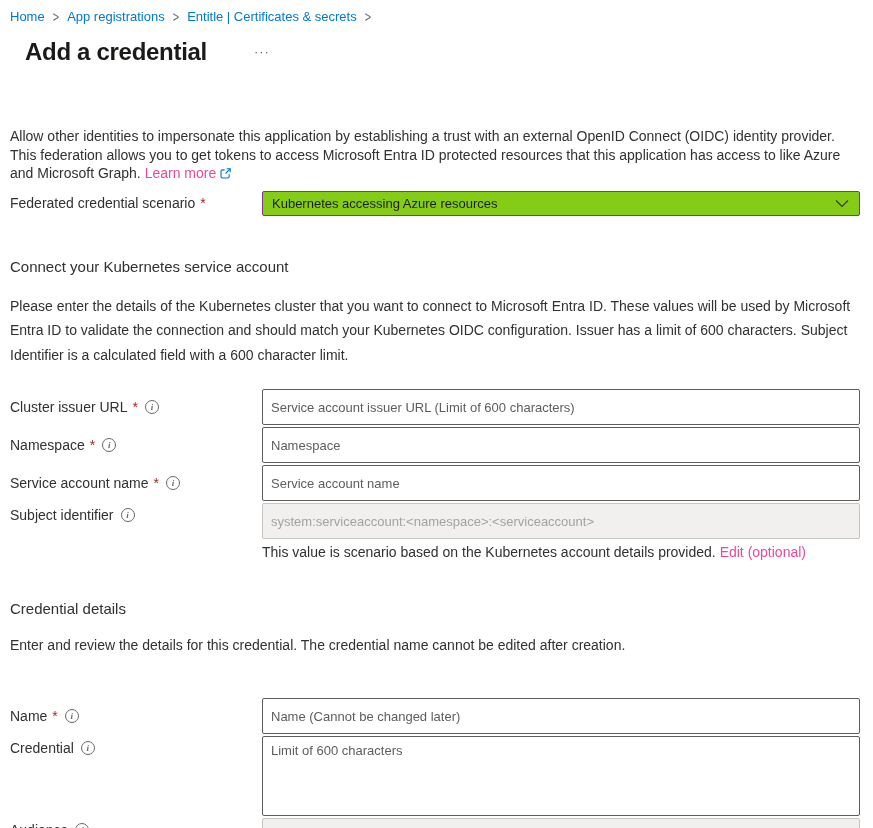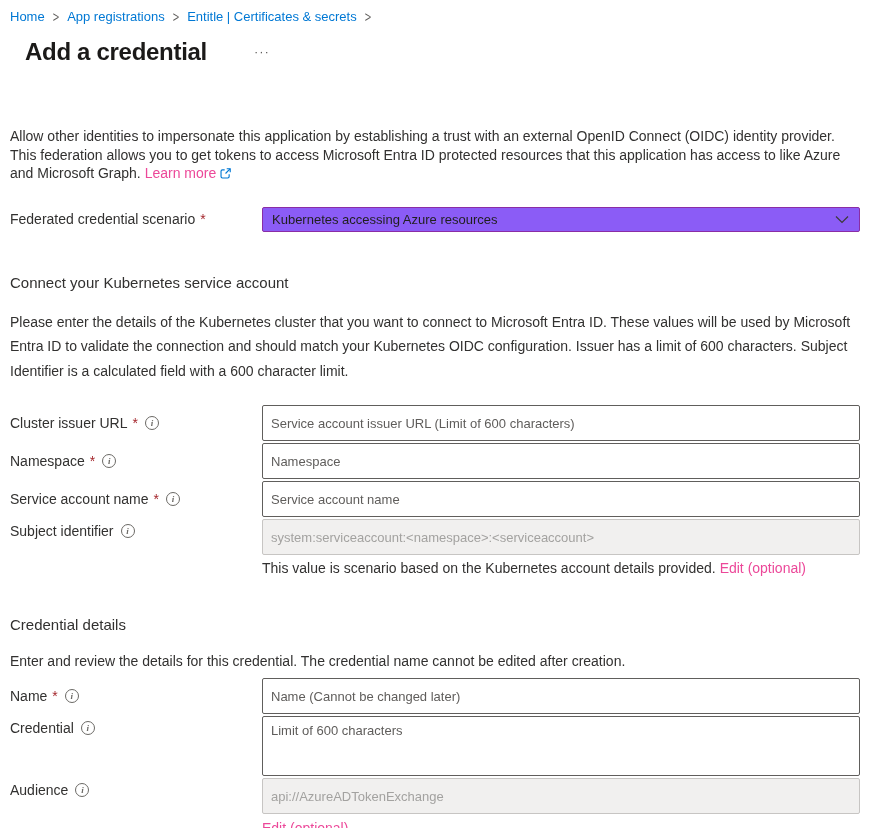--- a/index.html
+++ b/index.html
@@ -48,36 +48,36 @@
   .field-cell { flex: 1; min-width: 0; }
 
   
   .text-input {
     width: 100%; height: 36px; border: 1px solid #605e5c; border-radius: 2px;
     padding: 0 8px; font-size: 13px; font-family: inherit; color: #323130; background: #fff;
     display: block; outline: none;
   }
   .text-input::placeholder { color: #5f5d5b; opacity: 1; }
   .text-input:disabled { background: #f1f0ef; border-color: #c7c5c3; color: #a3a2a0; }
-  textarea.text-input { height: 60px; padding-top: 5px; resize: none; line-height: 17px; }
+  textarea.text-input { height: 80px; padding-top: 5px; resize: none; line-height: 17px; }
 
   
   .dropdown {
-    height: 25px; border: 1px solid #8a2da5; border-radius: 2px; background: #8b5cf6;
+    height: 25px; border: 1px solid #8a2da5; border-radius: 2px; background: #84cc16;
     display: flex; align-items: center; justify-content: space-between;
     padding: 0 10px 0 9px; font-size: 13px; color: #201f1e; cursor: pointer;
   }
 
   
   .section-heading { margin: 42px 0 0 0; font-size: 15px; font-weight: 400; color: #323130; }
   .section-heading.second { margin-top: 40px; }
   .section-desc { margin: 19px 0 0 0; font-size: 14px; line-height: 24.5px; max-width: 856px; }
   .section-desc.single { line-height: 18px; }
   .first-field { margin-top: 22px; }
-  .name-field { margin-top: 8px; }
+  .name-field { margin-top: 44px; }
 
   .helper-line { margin-top: 5px; font-size: 14px; color: #323130; }
   .edit-line { margin-top: 6px; font-size: 14px; }
 </style>
 </head>
 <body>
 
 <div class="page">
 
   <nav class="breadcrumb">
@@ -96,21 +96,21 @@
 
   <p class="intro">
     <span>Allow other identities to impersonate this application by establishing a trust with an external OpenID Connect (OIDC) identity provider. This federation allows you to get tokens to access Microsoft Entra ID protected resources that this application has access to like Azure and Microsoft Graph. </span>
     <a class="link">Learn more</a><svg class="ext-icon" width="13" height="13" viewBox="0 0 16 16">
       <path d="M7 3.5H4.2C3 3.5 2.5 4.2 2.5 5.2v6.6c0 1 .7 1.7 1.7 1.7h6.6c1 0 1.7-.7 1.7-1.7V9" fill="none" stroke="#0078d4" stroke-width="1.4"></path>
       <path d="M9.5 2.2h4.3v4.3" fill="none" stroke="#0078d4" stroke-width="1.4"></path>
       <path d="M13.6 2.4L8 8" fill="none" stroke="#0078d4" stroke-width="1.4"></path>
     </svg>
   </p>
 
-  <div class="form-row center" style="margin-top:24px">
+  <div class="form-row center" style="margin-top:8px">
     <div class="label-cell">
       <span class="lbl">Federated credential scenario</span>
       <span class="req">*</span>
     </div>
     <div class="field-cell">
       <div class="dropdown">
         <span>Kubernetes accessing Azure resources</span>
         <svg width="14" height="9" viewBox="0 0 14 9">
           <path d="M1 1.5l6 6 6-6" fill="none" stroke="#3b3a39" stroke-width="1.2"></path>
         </svg>

